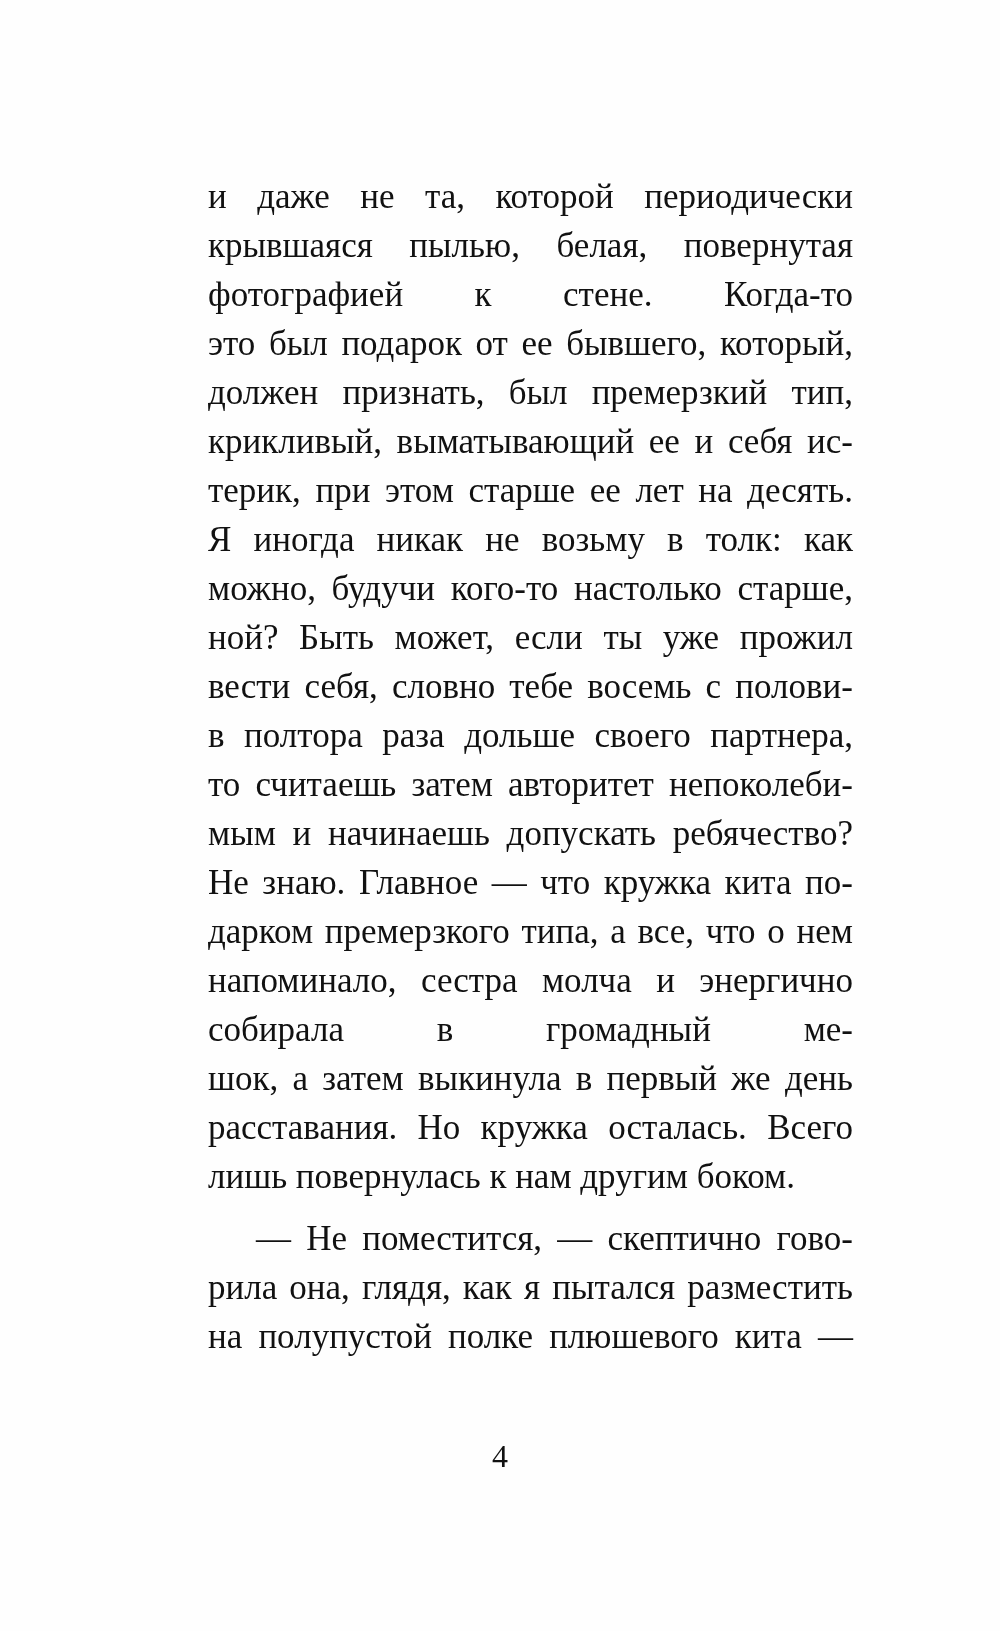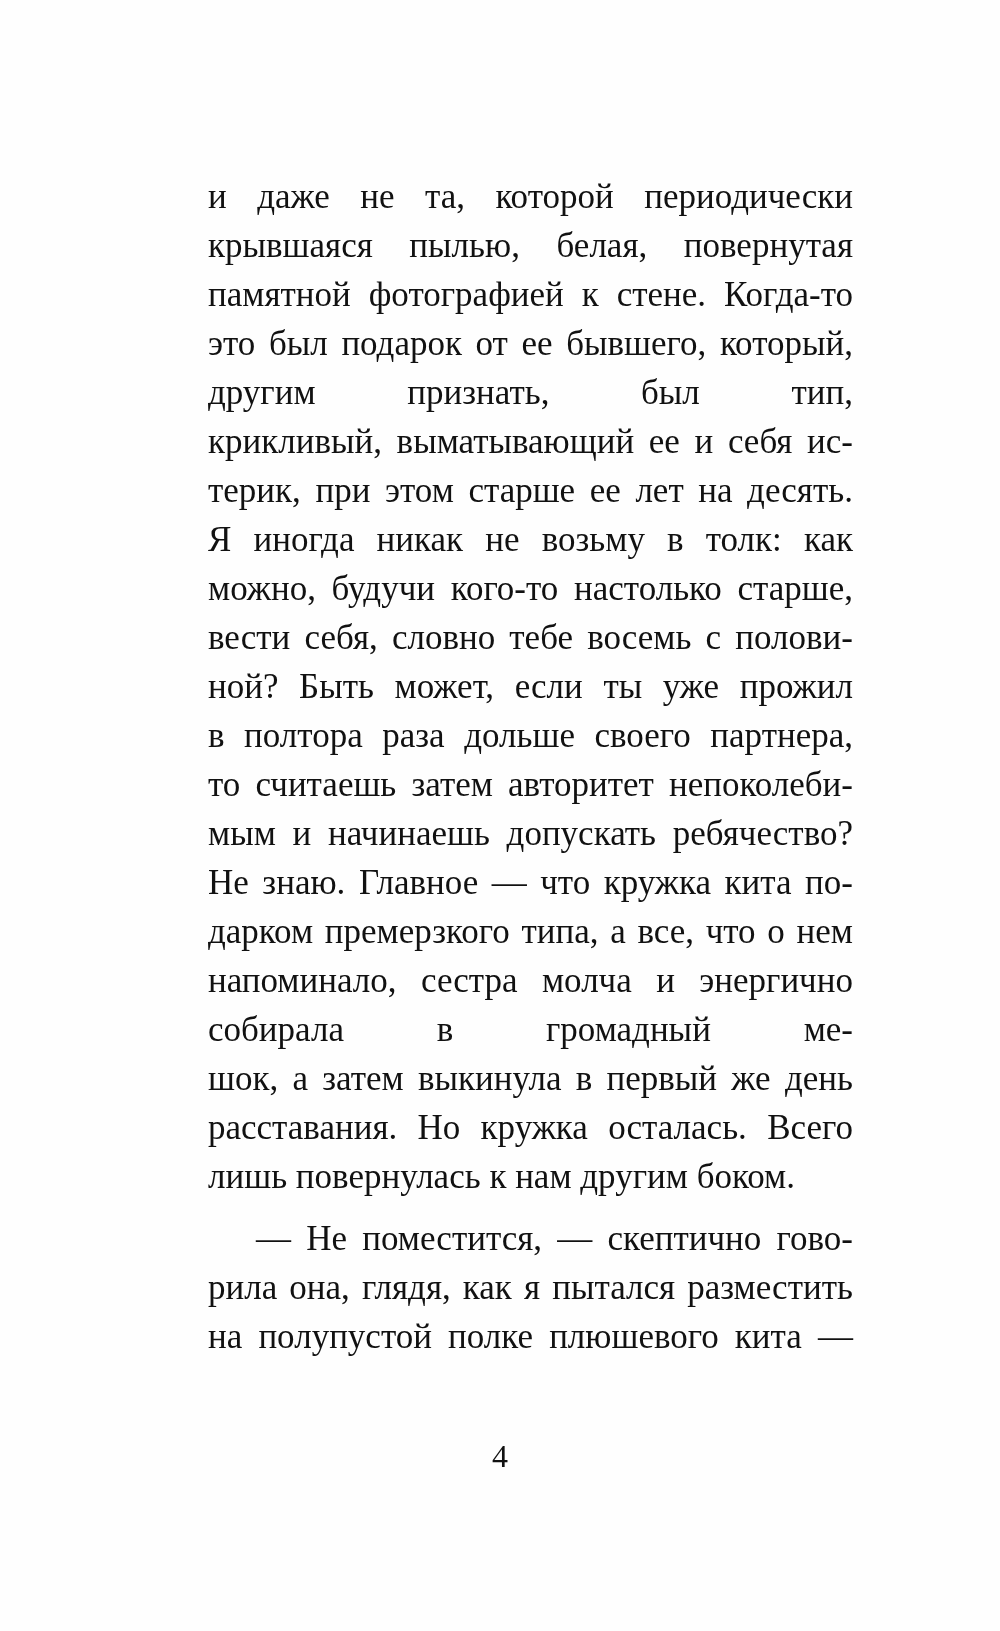--- a/index.html
+++ b/index.html
@@ -34,39 +34,39 @@
           <span>которой</span>
           <span>периодически</span>
         </div>
       <div class="line">
           <span>крывшаяся</span>
           <span>пылью,</span>
           <span>белая,</span>
           <span>повернутая</span>
         </div>
       <div class="line">
-          <span>памятной</span>
           <span>фотографией</span>
           <span>к</span>
           <span>стене.</span>
           <span>Когда-то</span>
         </div>
       <div class="line">
           <span>это</span>
           <span>был</span>
           <span>подарок</span>
           <span>от</span>
           <span>ее</span>
           <span>бывшего,</span>
           <span>который,</span>
         </div>
       <div class="line">
-          <span>другим</span>
+          <span>должен</span>
           <span>признать,</span>
           <span>был</span>
+          <span>премерзкий</span>
           <span>тип,</span>
         </div>
       <div class="line">
           <span>крикливый,</span>
           <span>выматывающий</span>
           <span>ее</span>
           <span>и</span>
           <span>себя</span>
           <span>ис-</span>
         </div>
@@ -91,36 +91,36 @@
           <span>как</span>
         </div>
       <div class="line">
           <span>можно,</span>
           <span>будучи</span>
           <span>кого-то</span>
           <span>настолько</span>
           <span>старше,</span>
         </div>
       <div class="line">
+          <span>ной?</span>
+          <span>Быть</span>
+          <span>может,</span>
+          <span>если</span>
+          <span>ты</span>
+          <span>уже</span>
+          <span>прожил</span>
+        </div>
+      <div class="line">
           <span>вести</span>
           <span>себя,</span>
           <span>словно</span>
           <span>тебе</span>
           <span>восемь</span>
           <span>с</span>
           <span>полови-</span>
-        </div>
-      <div class="line">
-          <span>ной?</span>
-          <span>Быть</span>
-          <span>может,</span>
-          <span>если</span>
-          <span>ты</span>
-          <span>уже</span>
-          <span>прожил</span>
         </div>
       <div class="line">
           <span>в</span>
           <span>полтора</span>
           <span>раза</span>
           <span>дольше</span>
           <span>своего</span>
           <span>партнера,</span>
         </div>
       <div class="line">

